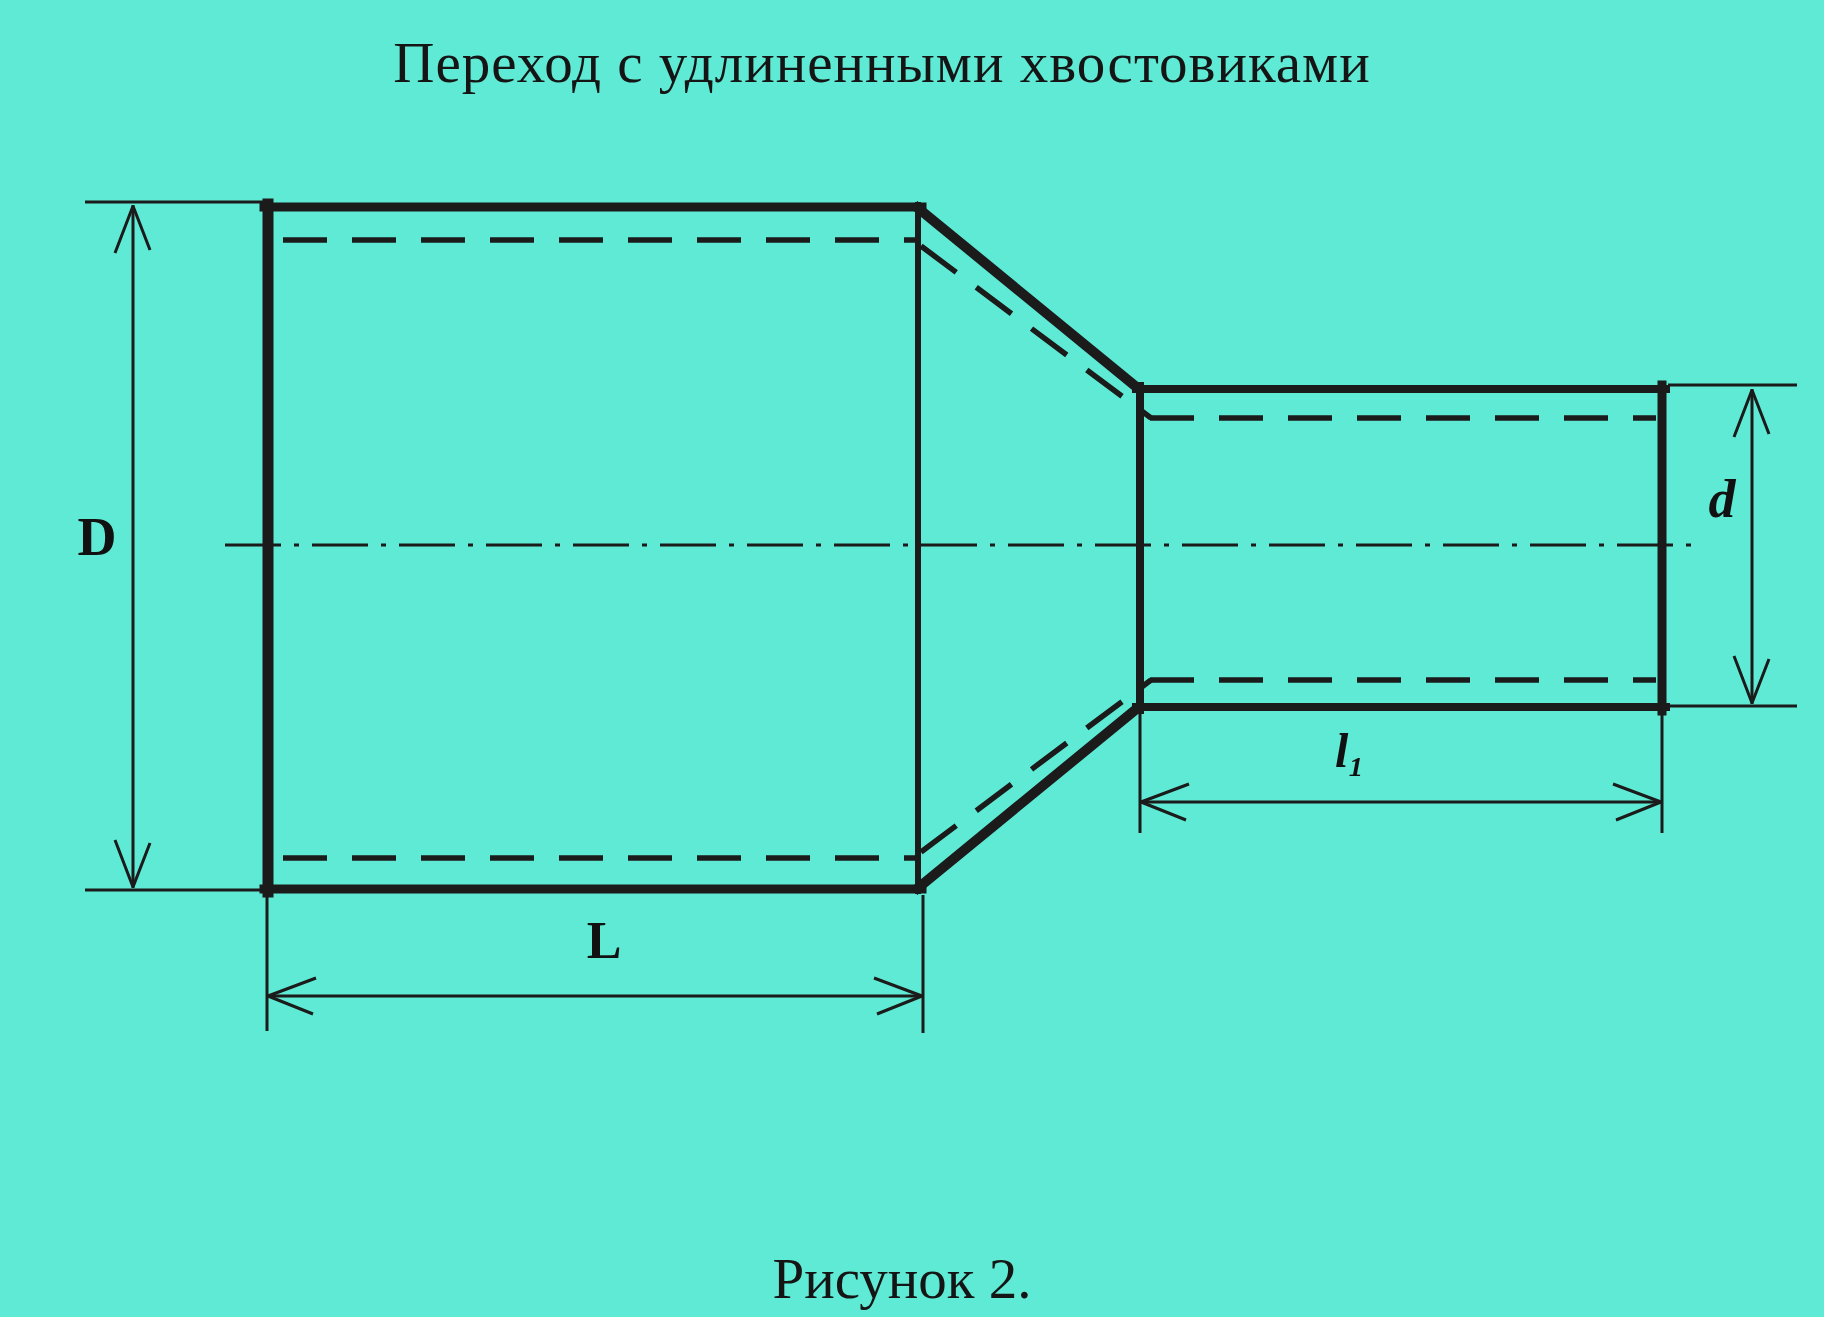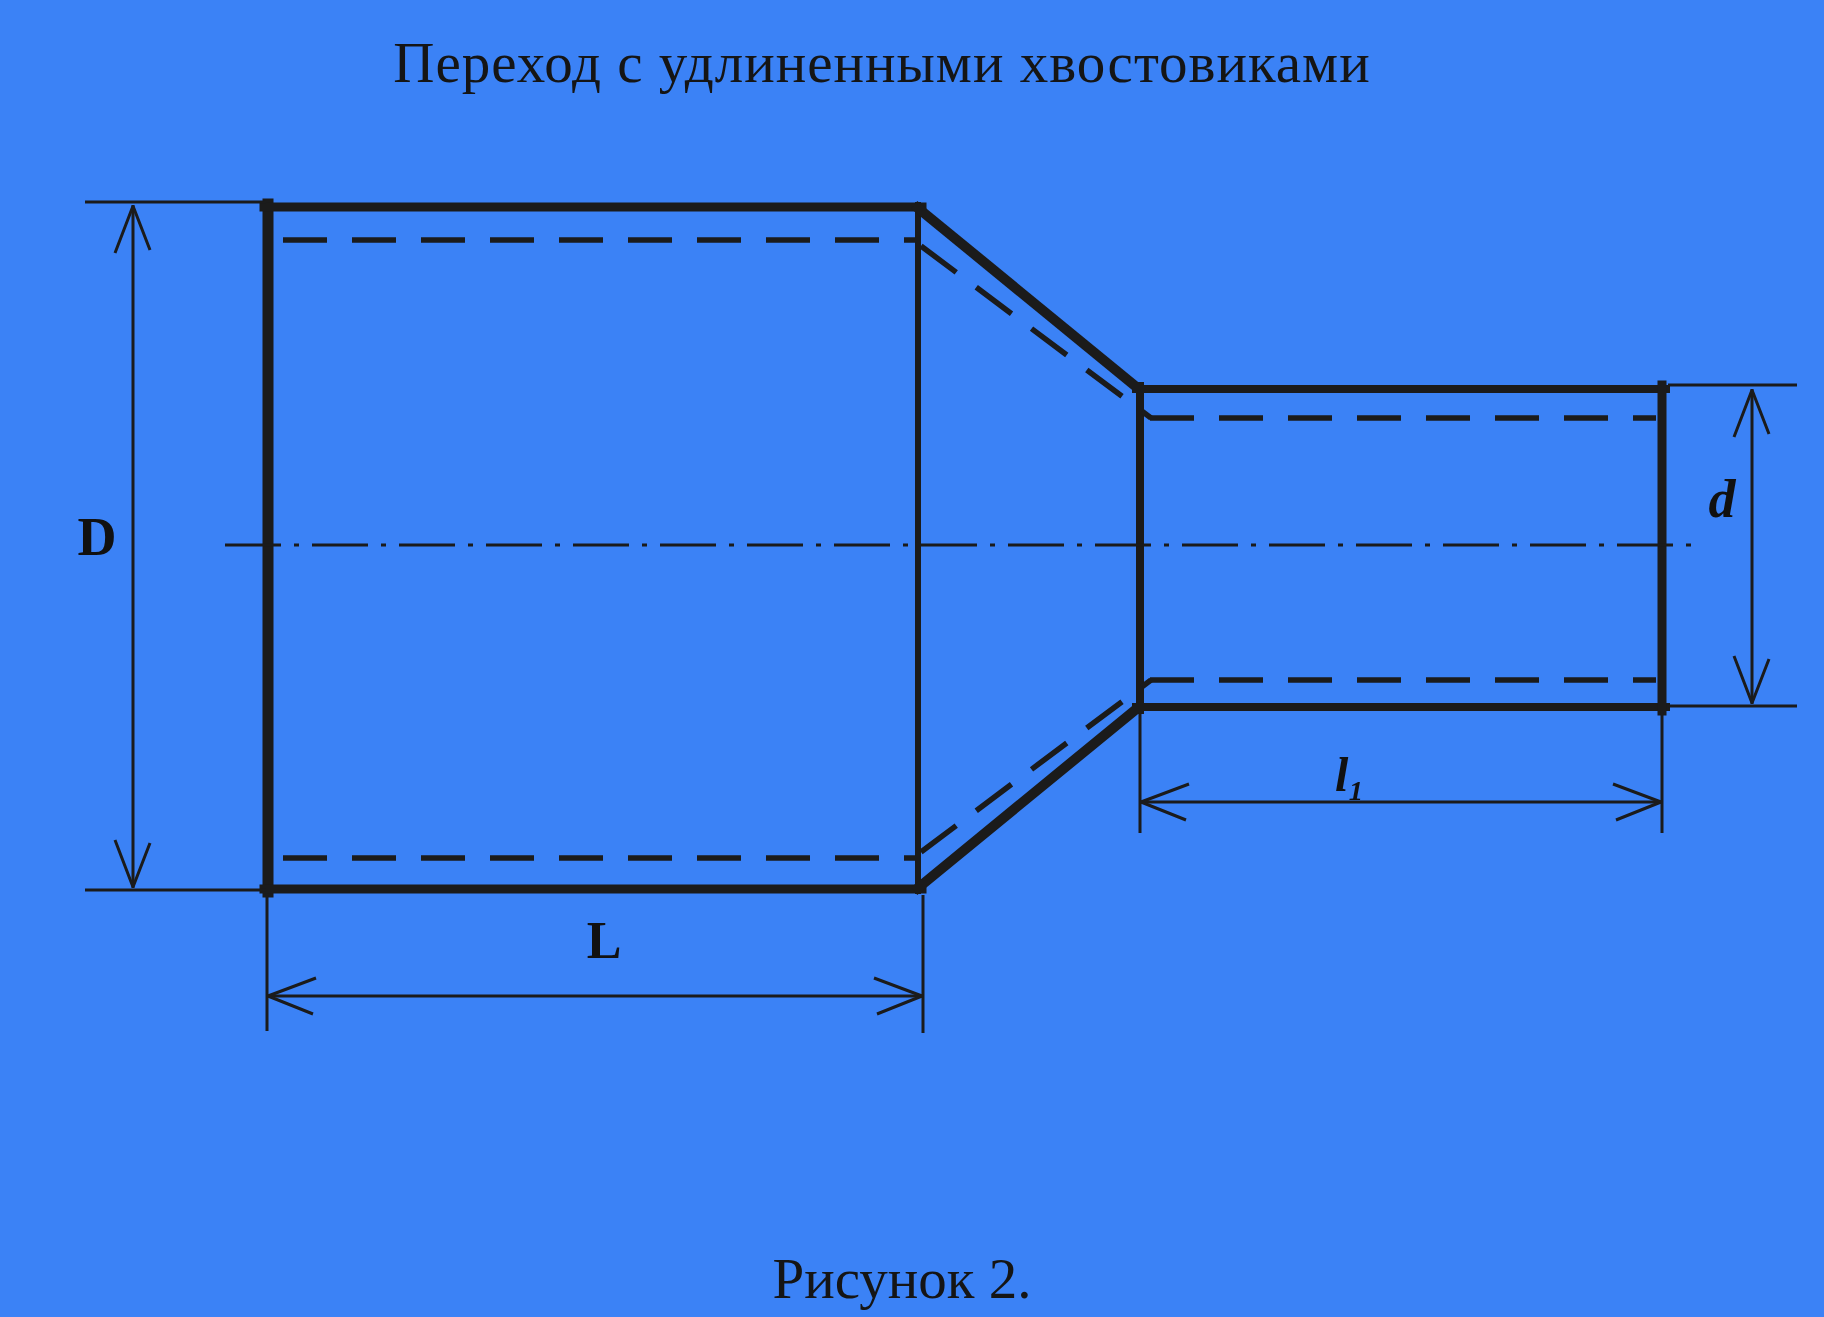--- a/index.html
+++ b/index.html
@@ -4,21 +4,21 @@
 <style>
   html, body {
     margin: 0;
     padding: 0;
     background: #e8e8e8;
   }
   #sheet {
     position: relative;
     width: 1824px;
     height: 1317px;
-    background: #3b82f6;
+    background: #5eead4;
     overflow: hidden;
     font-family: "Liberation Serif", serif;
     color: #141414;
   }
   #drawing-svg {
     position: absolute;
     inset: 0;
   }
   .doc-title {
     position: absolute;
@@ -43,21 +43,21 @@
   .dim-label {
     position: absolute;
     transform: translate(-50%, -50%);
     font-weight: bold;
     color: #111;
     line-height: 1;
   }
   .lbl-D  { left: 97px;   top: 537px; font-size: 54px; }
   .lbl-d  { left: 1722px; top: 499px; font-size: 54px; font-style: italic; }
   .lbl-L  { left: 604px;  top: 941px; font-size: 52px; }
-  .lbl-l1 { left: 1350px; top: 751px; font-size: 48px; font-style: italic; margin-top: 24px; }
+  .lbl-l1 { left: 1350px; top: 751px; font-size: 48px; font-style: italic; }
 </style>
 </head>
 <body>
 
 <div id="sheet">
 
   <svg id="drawing-svg" viewBox="0 0 1824 1317" width="1824" height="1317" stroke="#1b1b1b" fill="none">
 
     <g stroke-linecap="square">
       <line x1="268" y1="204" x2="268" y2="892" stroke-width="11"></line>

